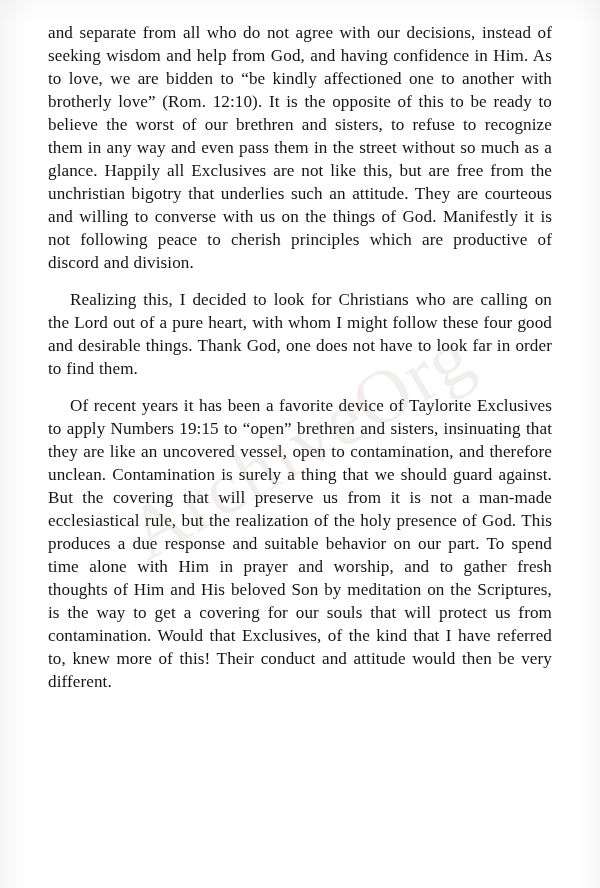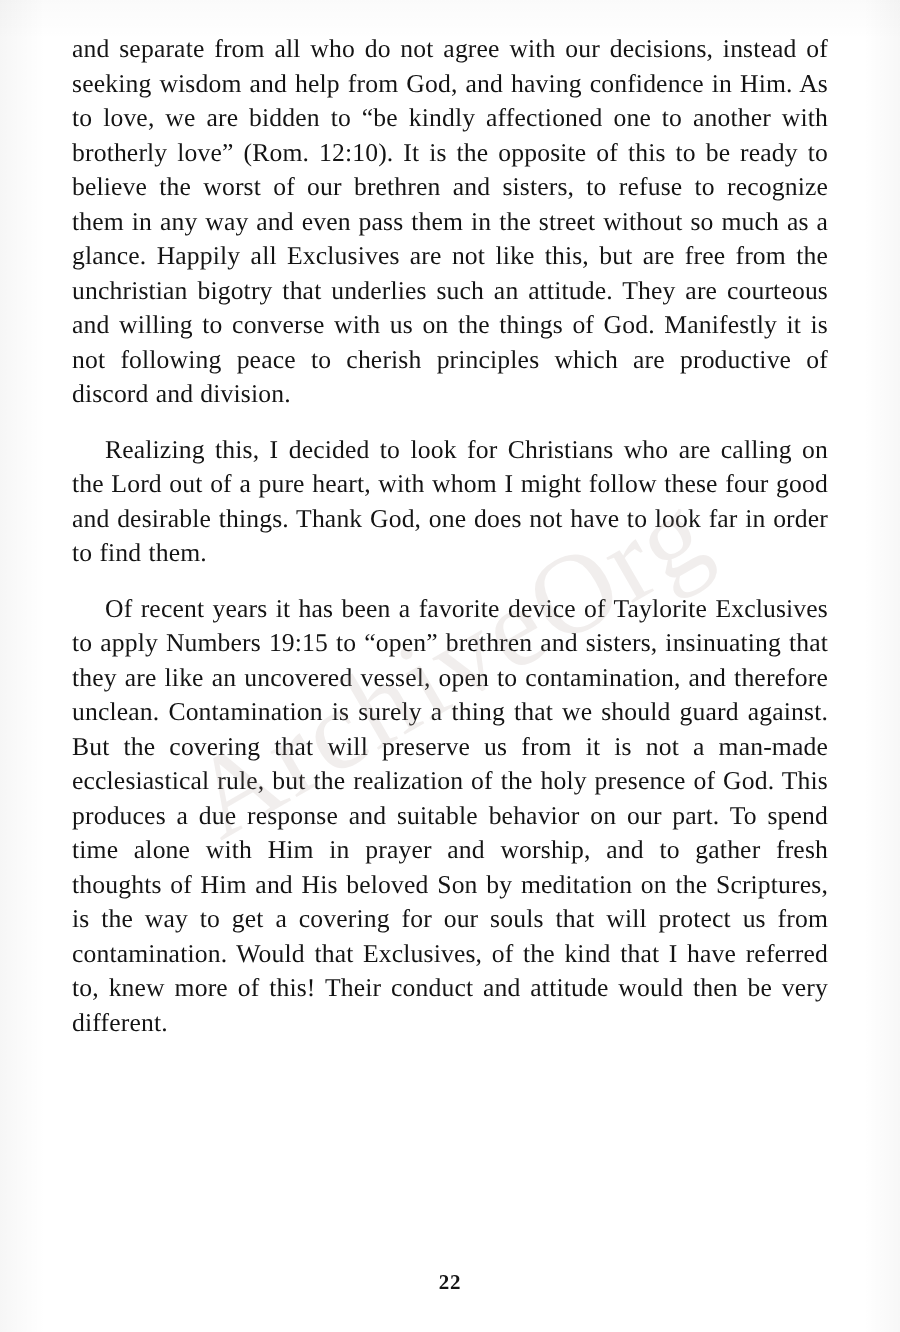--- a/index.html
+++ b/index.html
@@ -103,15 +103,14 @@
   <div class="text-column">
 
     <p class="body-par">and separate from all who do not agree with our decisions, instead of seeking wisdom and help from God, and having confidence in Him. As to love, we are bidden to “be kindly affectioned one to another with brotherly love” (Rom. 12:10). It is the opposite of this to be ready to believe the worst of our brethren and sisters, to refuse to recognize them in any way and even pass them in the street without so much as a glance. Happily all Exclusives are not like this, but are free from the unchristian bigotry that underlies such an attitude. They are courteous and willing to converse with us on the things of God. Manifestly it is not following peace to cherish principles which are productive of discord and division.</p>
 
     <p class="body-par indent">Realizing this, I decided to look for Christians who are calling on the Lord out of a pure heart, with whom I might follow these four good and desirable things. Thank God, one does not have to look far in order to find them.</p>
 
     <p class="body-par indent">Of recent years it has been a favorite device of Taylorite Exclusives to apply Numbers 19:15 to “open” brethren and sisters, insinuating that they are like an uncovered vessel, open to contamination, and therefore unclean.  Contamination is surely a thing that we should guard against. But the covering that will preserve us from it is not a man-made ecclesiastical rule, but the realization of the holy presence of God. This produces a due response and suitable behavior on our part. To spend time alone with Him in prayer and worship, and to gather fresh thoughts of Him and His beloved Son by meditation on the Scriptures, is the way to get a covering for our souls that will protect us from contamination. Would that Exclusives, of the kind that I have referred to, knew more of this! Their conduct and attitude would then be very different.</p>
 
   </div>
 
-  <div class="page-number">22</div>
 
 </div>
 
 </body></html>

